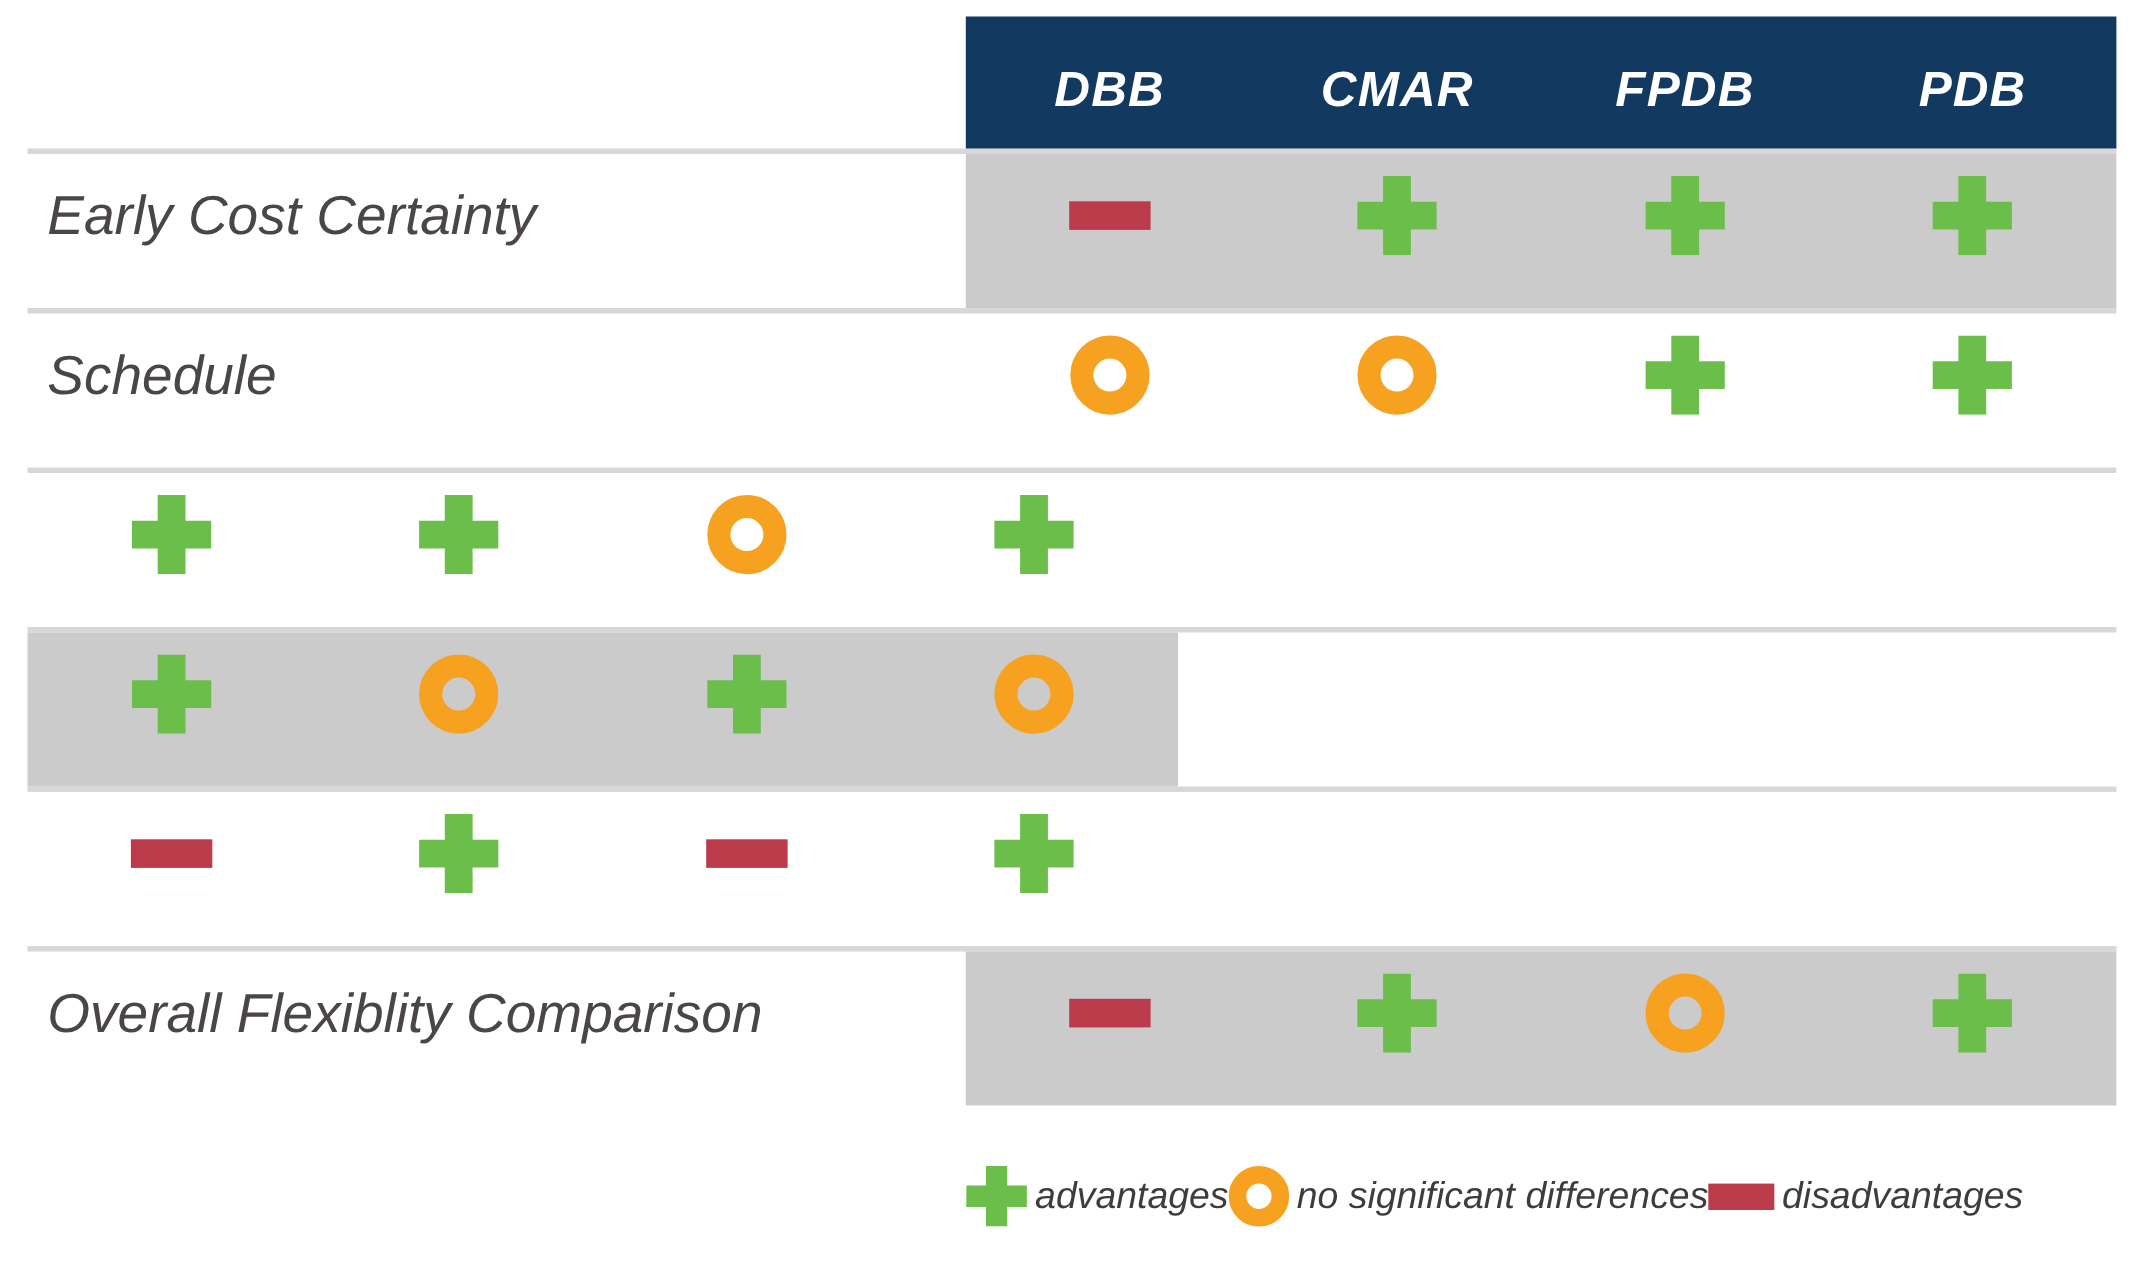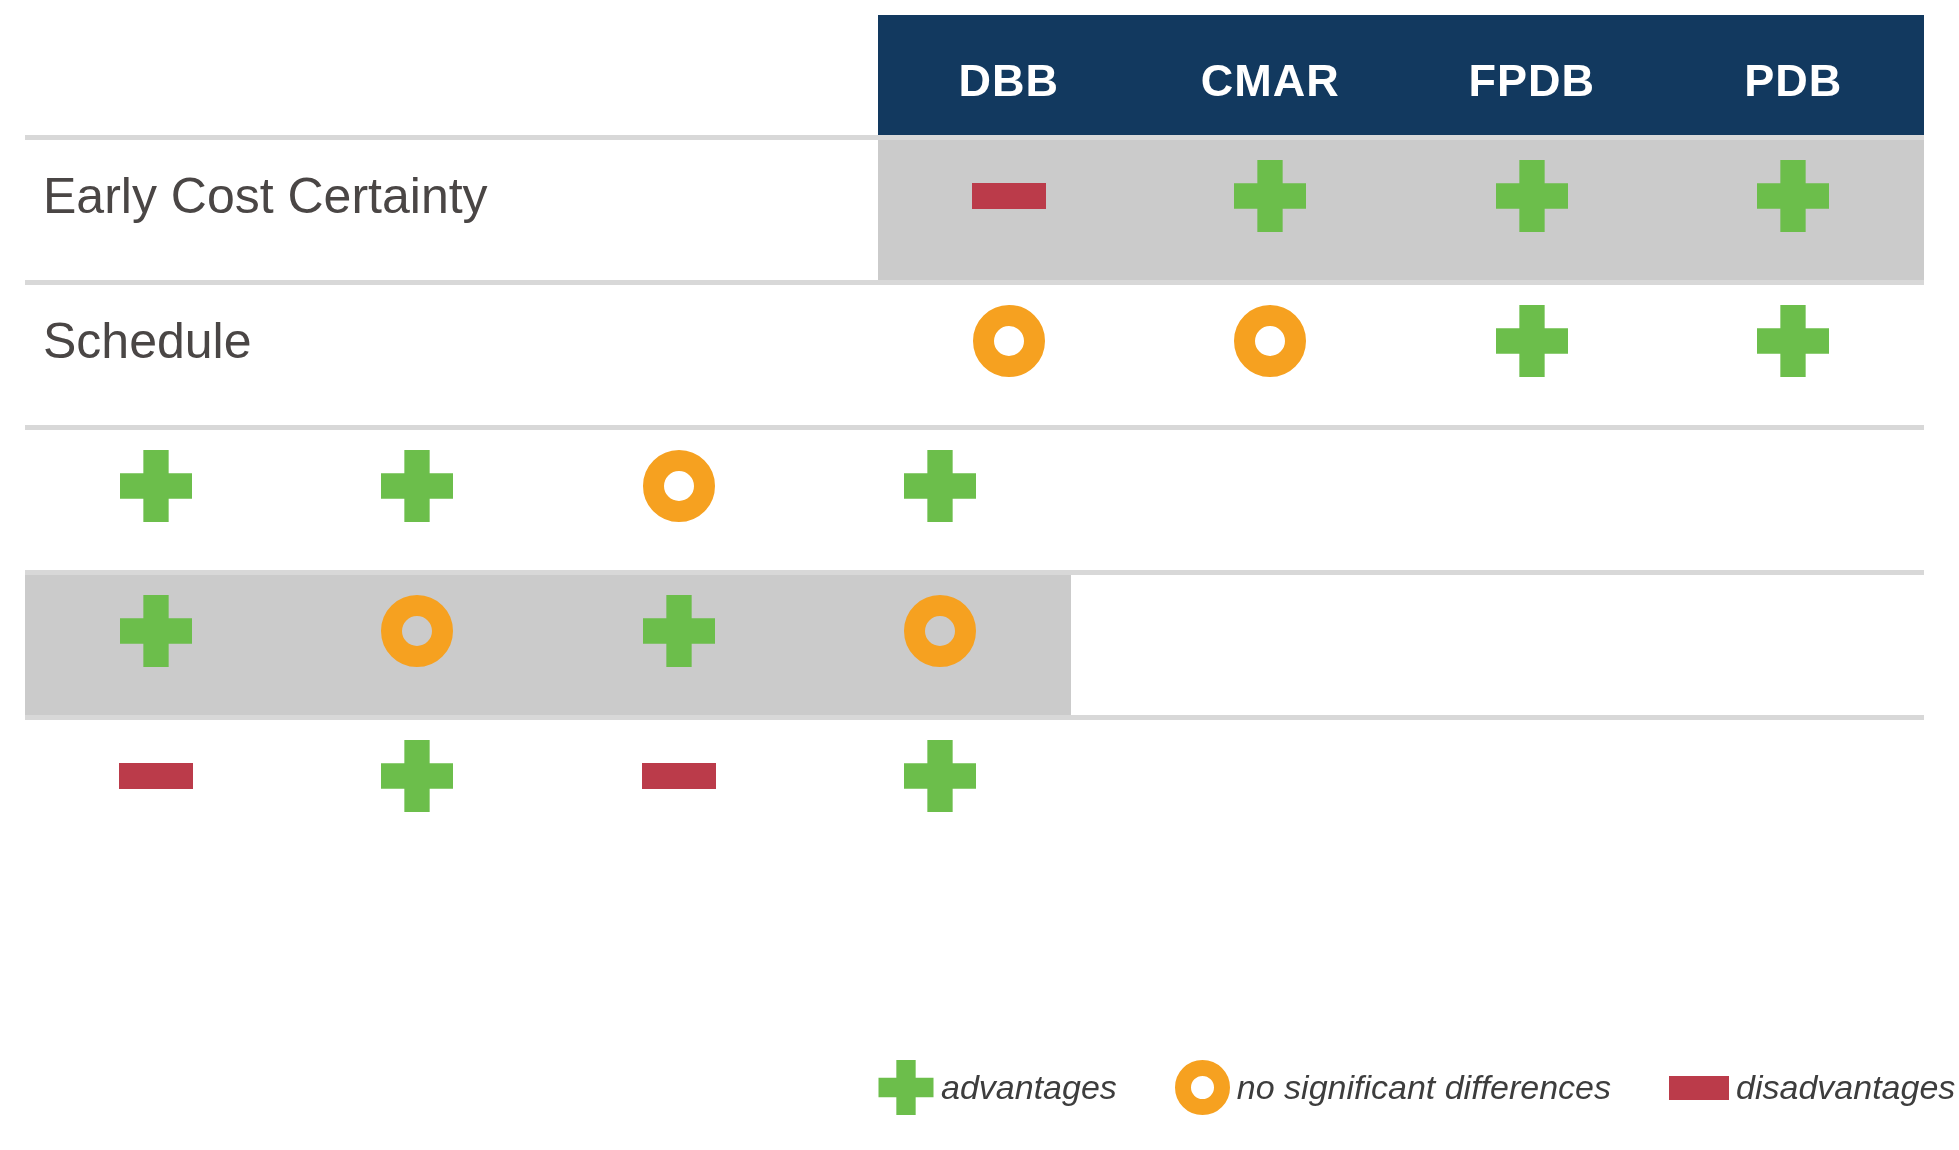--- a/index.html
+++ b/index.html
@@ -1,20 +1,20 @@
 <!DOCTYPE html>
 <html style="--navy: #12395F; --green: #6CBE4B; --red: #BB3B4A; --orange: #F6A120; --shade: #CBCBCB; --divider: #D8D8D8; --labelText: #4A4645; --legendText: #3D3D3D;"><head>
 <meta charset="utf-8">
 <style>
   html,body{margin:0;padding:0;}
   body{
     width:1959px;height:1150px;background:#ffffff;position:relative;
     font-family:"Liberation Sans",sans-serif;overflow:hidden;
   }
-  .table{position:absolute;left:25px;top:15px;}
+  .table{position:absolute;left:25px;top:15px;font-style:italic;}
   .header-row{display:flex;height:120px;}
   .label-spacer{width:853px;}
   .header-bar{width:1046px;background:var(--navy);display:flex;padding-top:12px;box-sizing:border-box;}
   .hcell{
     width:261.5px;display:flex;align-items:center;justify-content:center;
     color:#ffffff;font-weight:bold;font-size:45px;letter-spacing:1px;
   }
   .row{display:flex;height:145px;border-top:5px solid var(--divider);box-sizing:border-box;}
   .rlabel{
     width:853px;display:flex;align-items:center;box-sizing:border-box;
@@ -23,21 +23,21 @@
   }
   .cells{display:flex;width:1046px;}
   .cells.shaded{background:var(--shade);}
   .cell{
     width:261.5px;display:flex;align-items:center;justify-content:center;
     box-sizing:border-box;padding-bottom:28px;
   }
   svg.plus{width:74px;height:72px;fill:var(--green);display:block;}
   .minus{width:74px;height:26px;background:var(--red);}
   .donut{width:30px;height:30px;border:21px solid var(--orange);border-radius:50%;box-sizing:content-box;}
-  .legend{position:absolute;left:878px;top:1060px;display:flex;align-items:center;gap:58px;}
+  .legend{position:absolute;left:878px;top:1060px;display:flex;align-items:center;}
   .legend-item{display:flex;align-items:center;gap:7px;}
   .legend svg.plus{width:56px;height:55px;}
   .legend .minus{width:60px;height:24px;}
   .legend .donut{width:23px;height:23px;border-width:16px;}
   .legend-label{font-size:34px;font-style:italic;color:var(--legendText);white-space:nowrap;}
 </style>
 </head>
 <body>
 
 <div class="table">
@@ -150,20 +150,41 @@
           <div class="cell">
             <div class="minus"></div>
           </div>
           <div class="cell">
             <svg viewBox="0 0 74 74" class="plus">
               <path d="M24 0h26v24h24v26H50v24H24V50H0V24h24z"></path>
             </svg>
           </div>
         </div>
       </div>
+      <div class="row">
+        <div class="rlabel">Overall Flexiblity Comparison</div>
+        <div class="cells shaded">
+          <div class="cell">
+            <div class="minus"></div>
+          </div>
+          <div class="cell">
+            <svg viewBox="0 0 74 74" class="plus">
+              <path d="M24 0h26v24h24v26H50v24H24V50H0V24h24z"></path>
+            </svg>
+          </div>
+          <div class="cell">
+            <div class="donut"></div>
+          </div>
+          <div class="cell">
+            <svg viewBox="0 0 74 74" class="plus">
+              <path d="M24 0h26v24h24v26H50v24H24V50H0V24h24z"></path>
+            </svg>
+          </div>
+        </div>
+      </div>
     </div>
 </div>
 
 <div class="legend" id="legend">
     <div class="legend-item">
       <svg viewBox="0 0 74 74" class="plus">
         <path d="M24 0h26v24h24v26H50v24H24V50H0V24h24z"></path>
       </svg>
       <span class="legend-label">advantages</span>
     </div>

